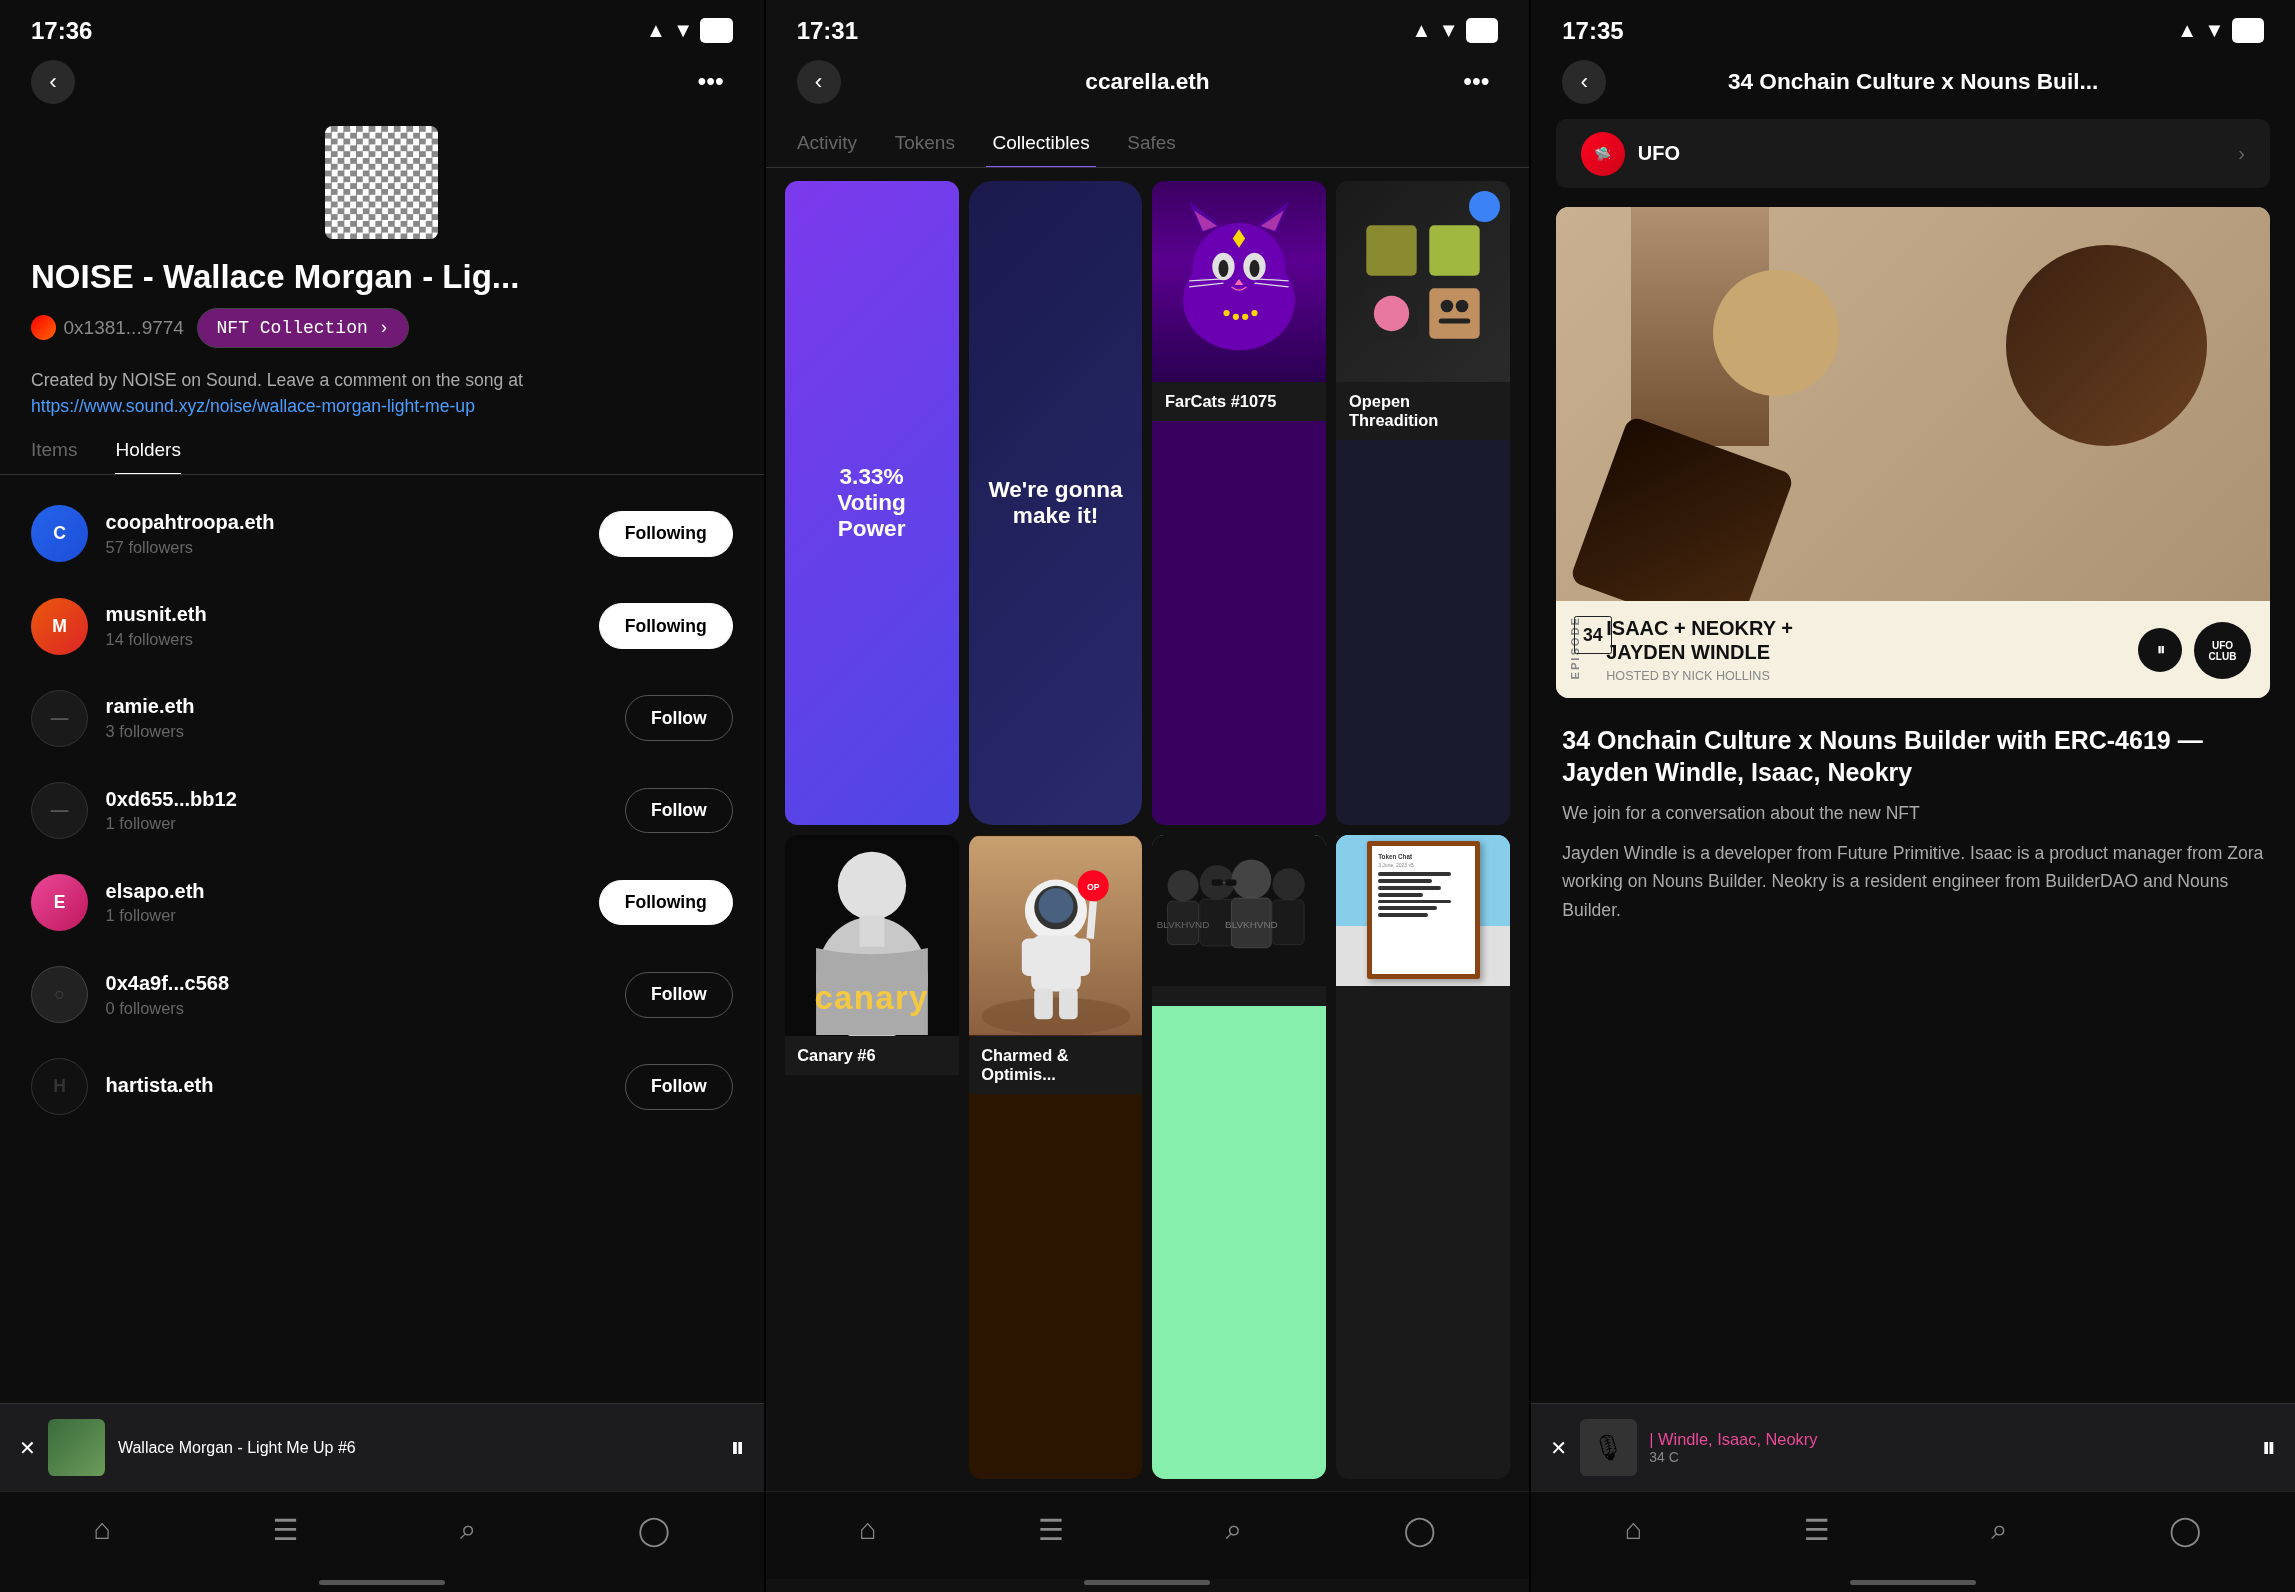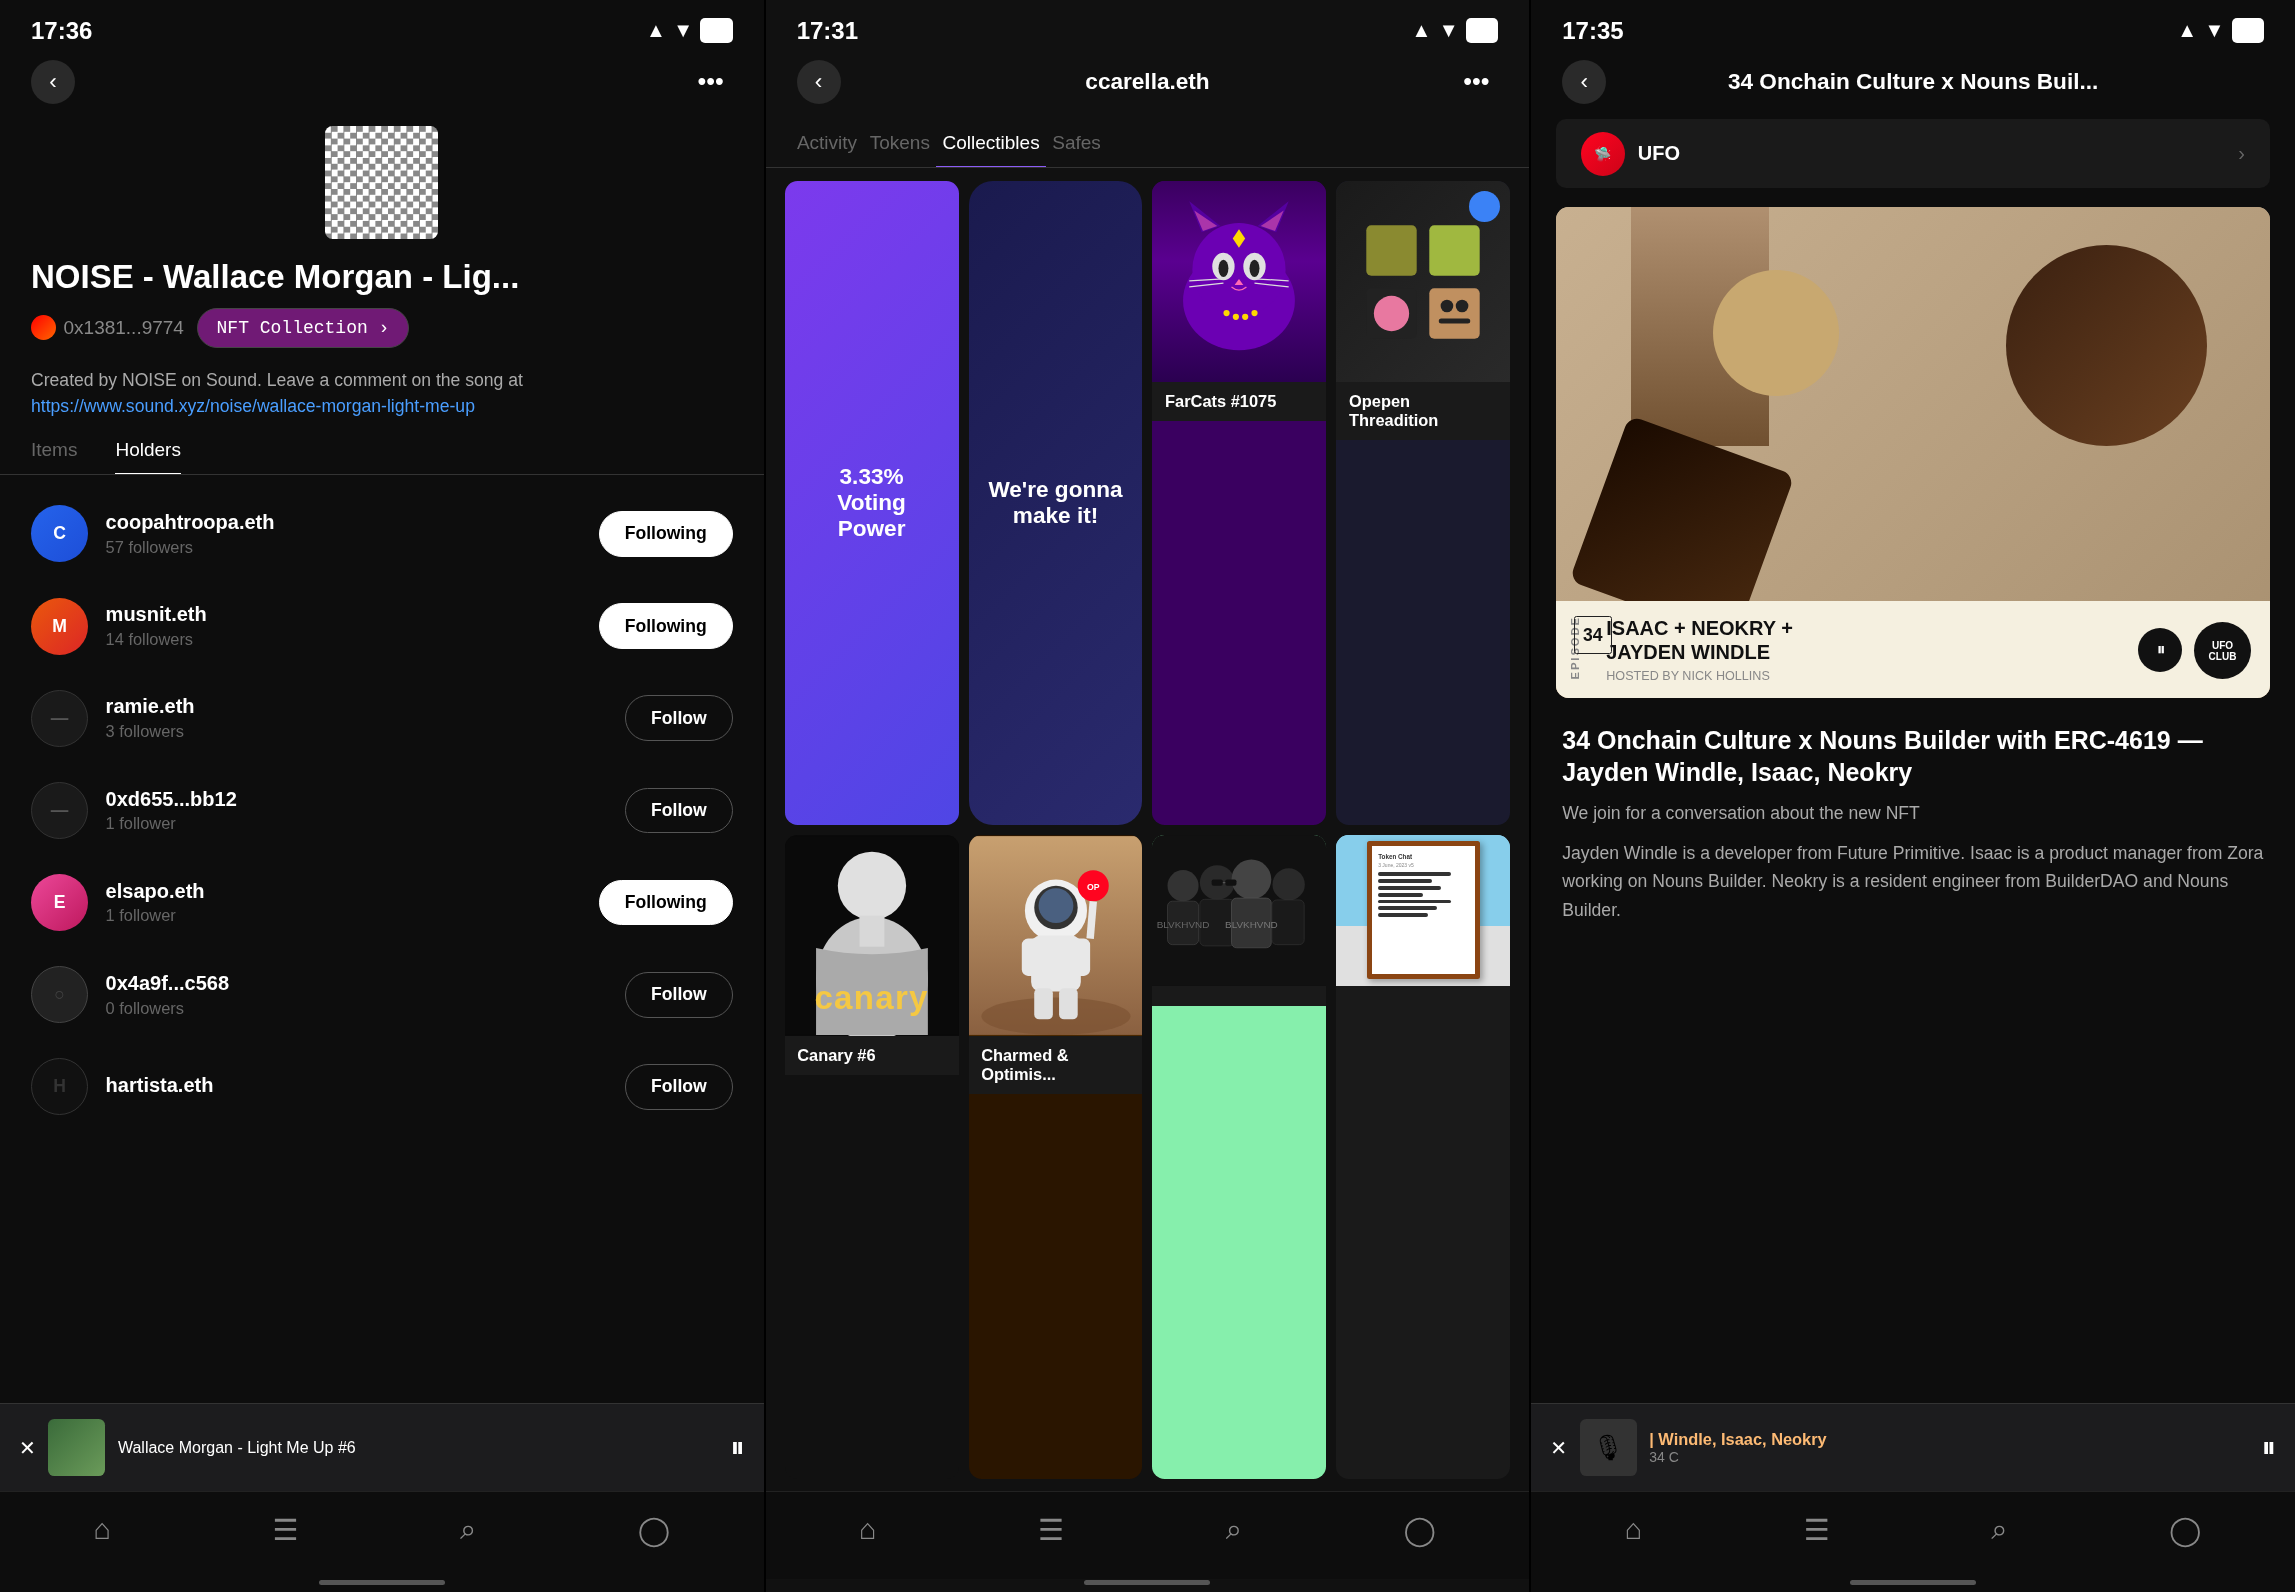--- a/index.html
+++ b/index.html
@@ -302,20 +302,21 @@
     }
     .bottom-nav-icon {
       font-size: 29px;
       color: #888;
     }
 
     .profile-tabs {
       display: flex;
       padding: 0 25px;
       border-bottom: 0.6px solid #333;
+      gap: 25px;
       margin-top: 6.3px;
     }
     .profile-tab {
       font-size: 19px;
       color: #666;
       padding: 12.6px 6.3px;
       cursor: pointer;
       border-bottom: 1.9px solid transparent;
     }
     .profile-tab.active {
@@ -494,22 +495,22 @@
       display: flex;
       align-items: center;
       justify-content: center;
       font-size: 25px;
     }
     .mini-track-info-3 {
       flex: 1;
     }
     .mini-track-name {
       font-size: 16.4px;
-      color: #fdba74;
-      font-weight: 700;
+      color: #ec4899;
+      font-weight: 400;
       white-space: nowrap;
       overflow: hidden;
       text-overflow: ellipsis;
     }
     .mini-ep-num {
       font-size: 14px;
       color: #888;
     }
 
     

